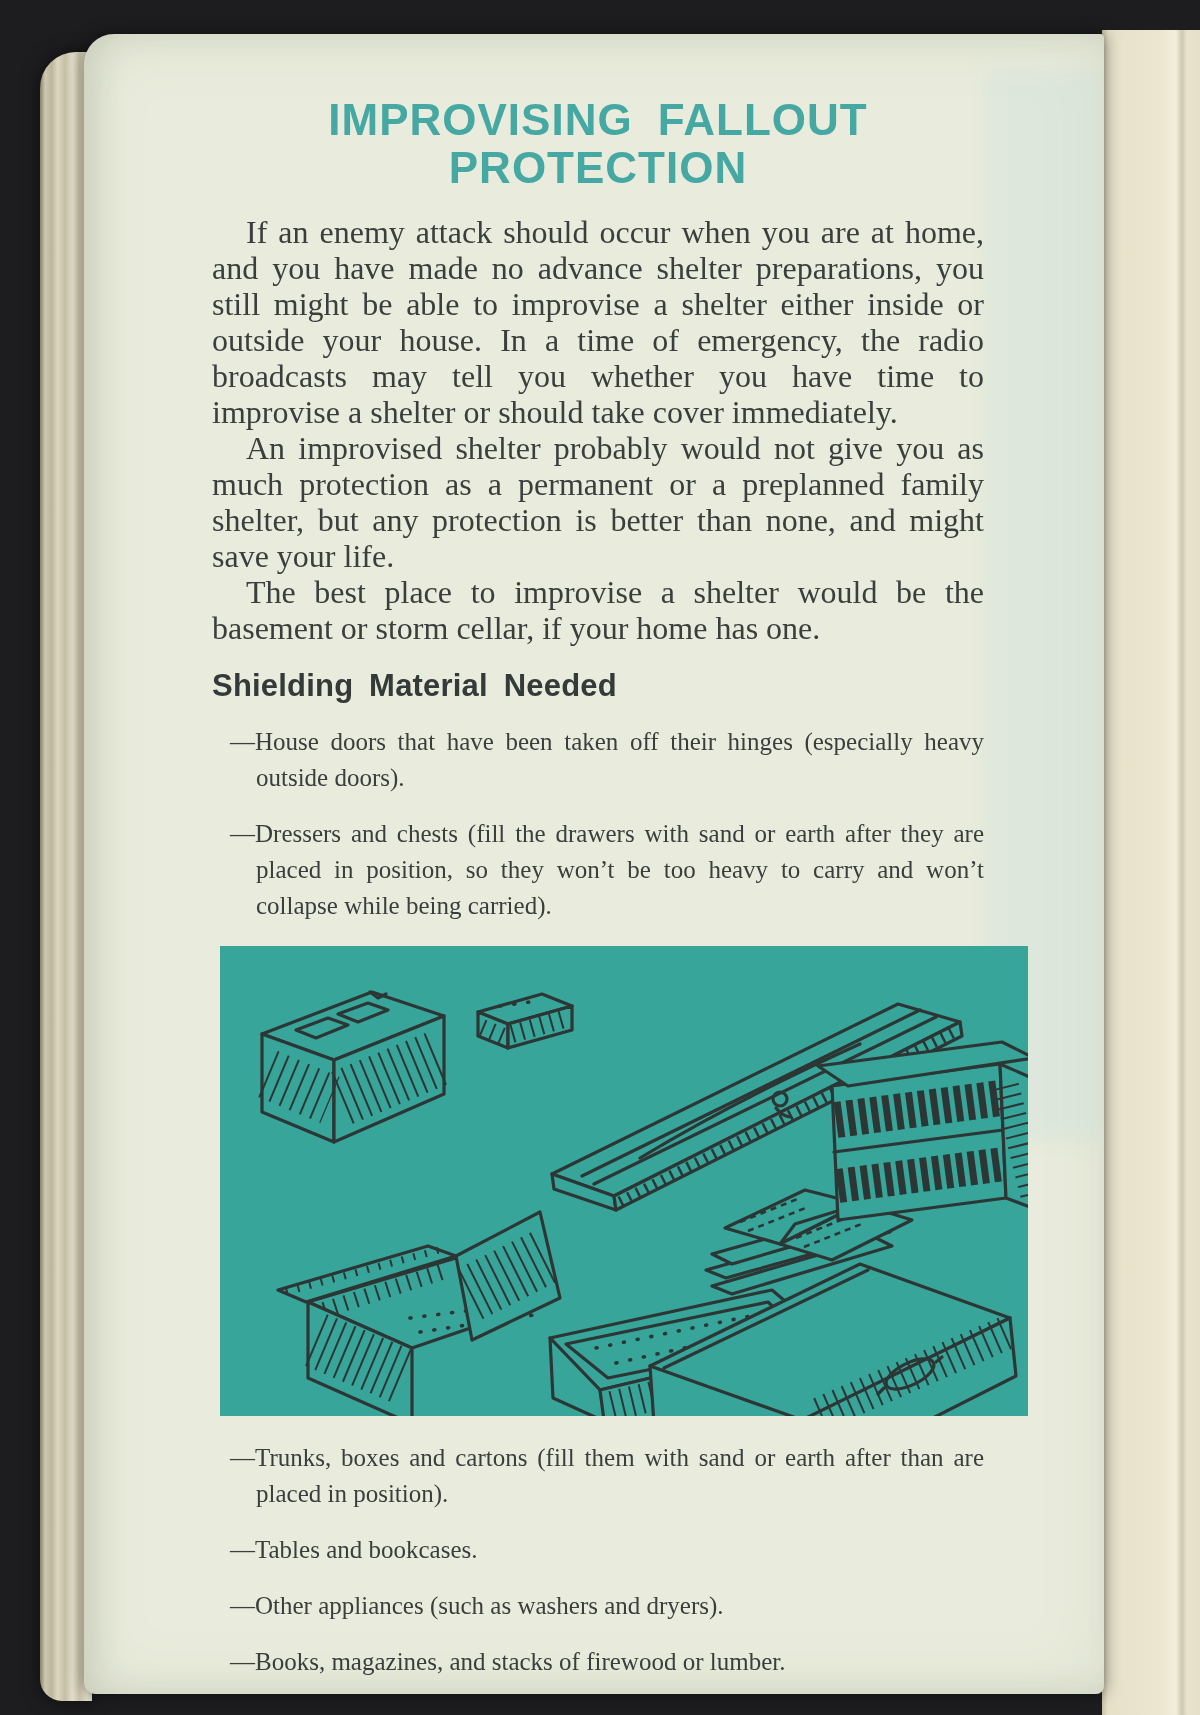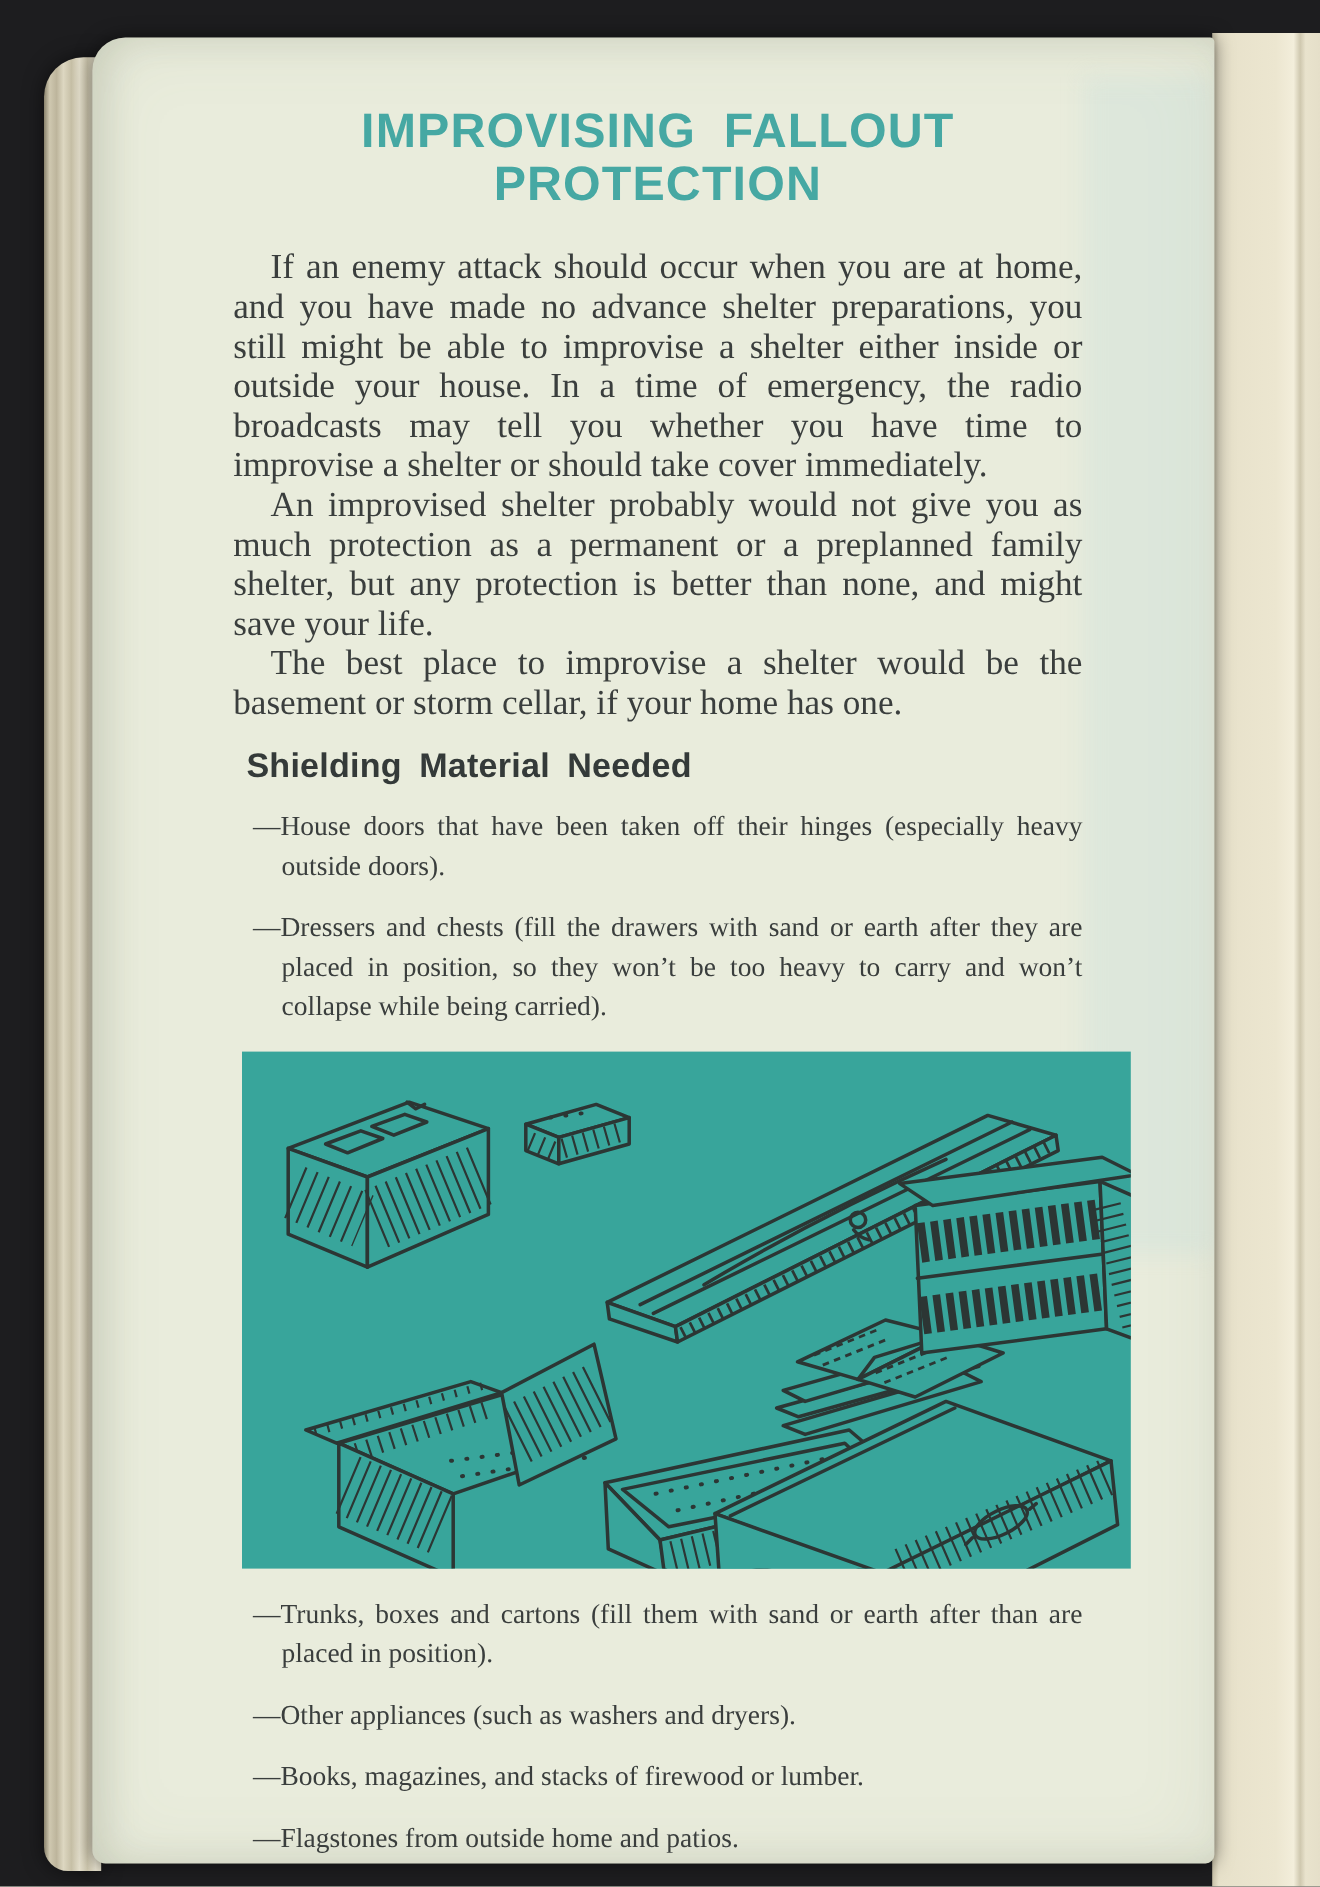--- a/index.html
+++ b/index.html
@@ -36,27 +36,27 @@
     box-shadow:inset 14px 0 30px rgba(100,105,80,.16),
                inset 0 0 70px rgba(120,130,100,.10),
                0 0 16px rgba(0,0,0,.5);}
   .scan-tint{position:absolute;right:0;top:36px;width:118px;height:1070px;
     background:rgba(190,218,218,.28);filter:blur(10px);pointer-events:none;}
 
   .content{position:relative;padding:62px 120px 0 128px;color:var(--body-text);}
 
   .title{font-family:"Liberation Sans",sans-serif;font-weight:700;
     font-size:44px;line-height:48px;letter-spacing:1px;word-spacing:12px;
-    color:var(--title-teal);text-align:center;margin:0 0 32px 0;}
+    color:var(--title-teal);text-align:center;margin:0 0 22px 0;}
 
   .para{font-size:32px;line-height:36px;text-align:justify;text-indent:34px;}
 
   .subhead{font-family:"Liberation Sans",sans-serif;font-weight:700;
     font-size:31px;line-height:36px;word-spacing:7px;letter-spacing:.2px;
-    color:var(--heading-text);margin:22px 0 14px 12px;}
+    color:var(--heading-text);margin:22px 0 14px 0;}
 
   .hang-list{list-style:none;}
   .hang-list li{font-size:25px;line-height:36px;text-align:justify;
     padding-left:44px;text-indent:-26px;margin-top:20px;}
 
   .panel{width:808px;height:470px;margin:22px 0 24px 8px;
     background:var(--panel-background);position:relative;}
   .panel svg{display:block;width:808px;height:470px;}
 
   .ln{fill:none;stroke:var(--art-line);stroke-width:3.2;
@@ -181,19 +181,20 @@
           <path class="fd" d="M582,474 L790,372 L796,430 L590,534 Z"></path>
           <path class="hatch" stroke-width="34" stroke-dasharray="2 8" d="M600,468 L788,386"></path>
           <ellipse class="ln" cx="690" cy="428" rx="26" ry="11" transform="rotate(-26 690 428)"></ellipse>
           <path class="ln" d="M664,442 l-6,6 M716,416 l6,-5"></path>
         </g>
       </svg>
     </figure>
 
     <ul class="hang-list">
       <li>—Trunks, boxes and cartons (fill them with sand or earth after than are placed in position).</li>
+      <li>—Tables and bookcases.</li>
       <li>—Other appliances (such as washers and dryers).</li>
       <li>—Books, magazines, and stacks of firewood or lumber.</li>
       <li>—Flagstones from outside home and patios.</li>
     </ul>
 
   </div>
 </div>
 
 </body></html>

